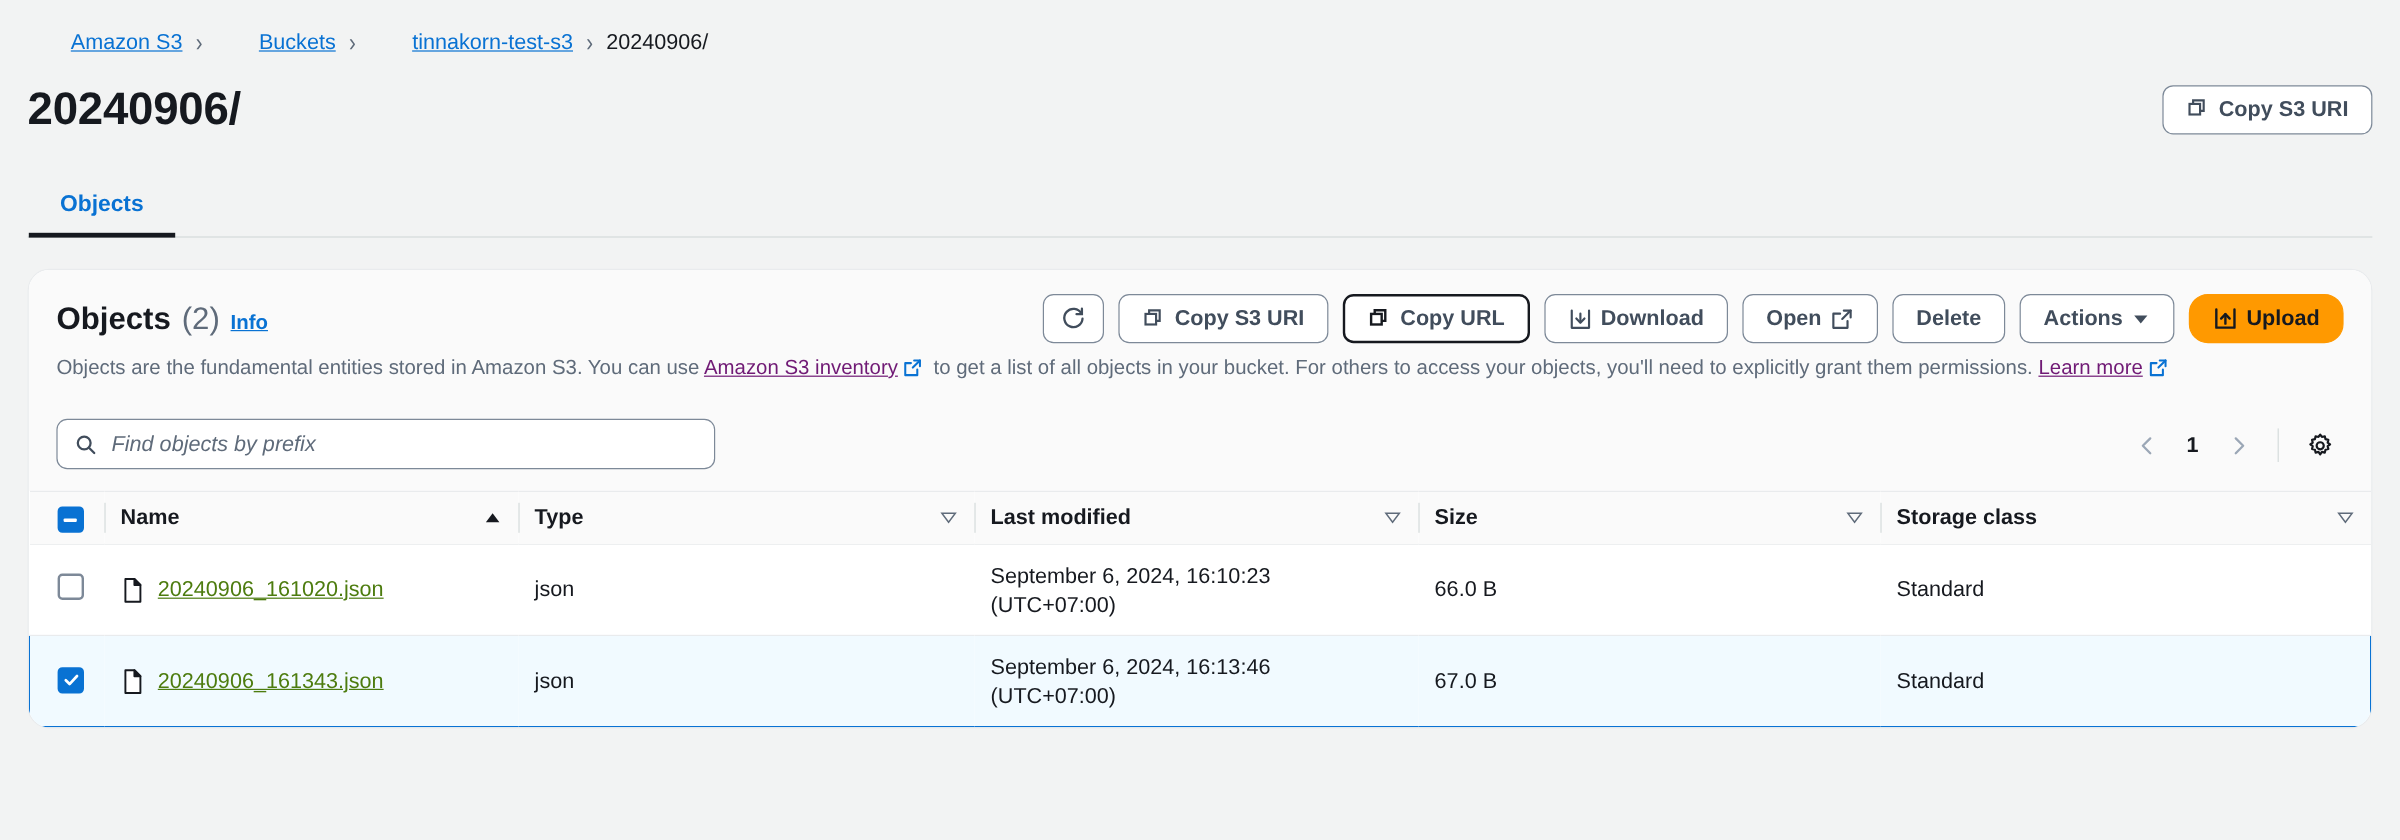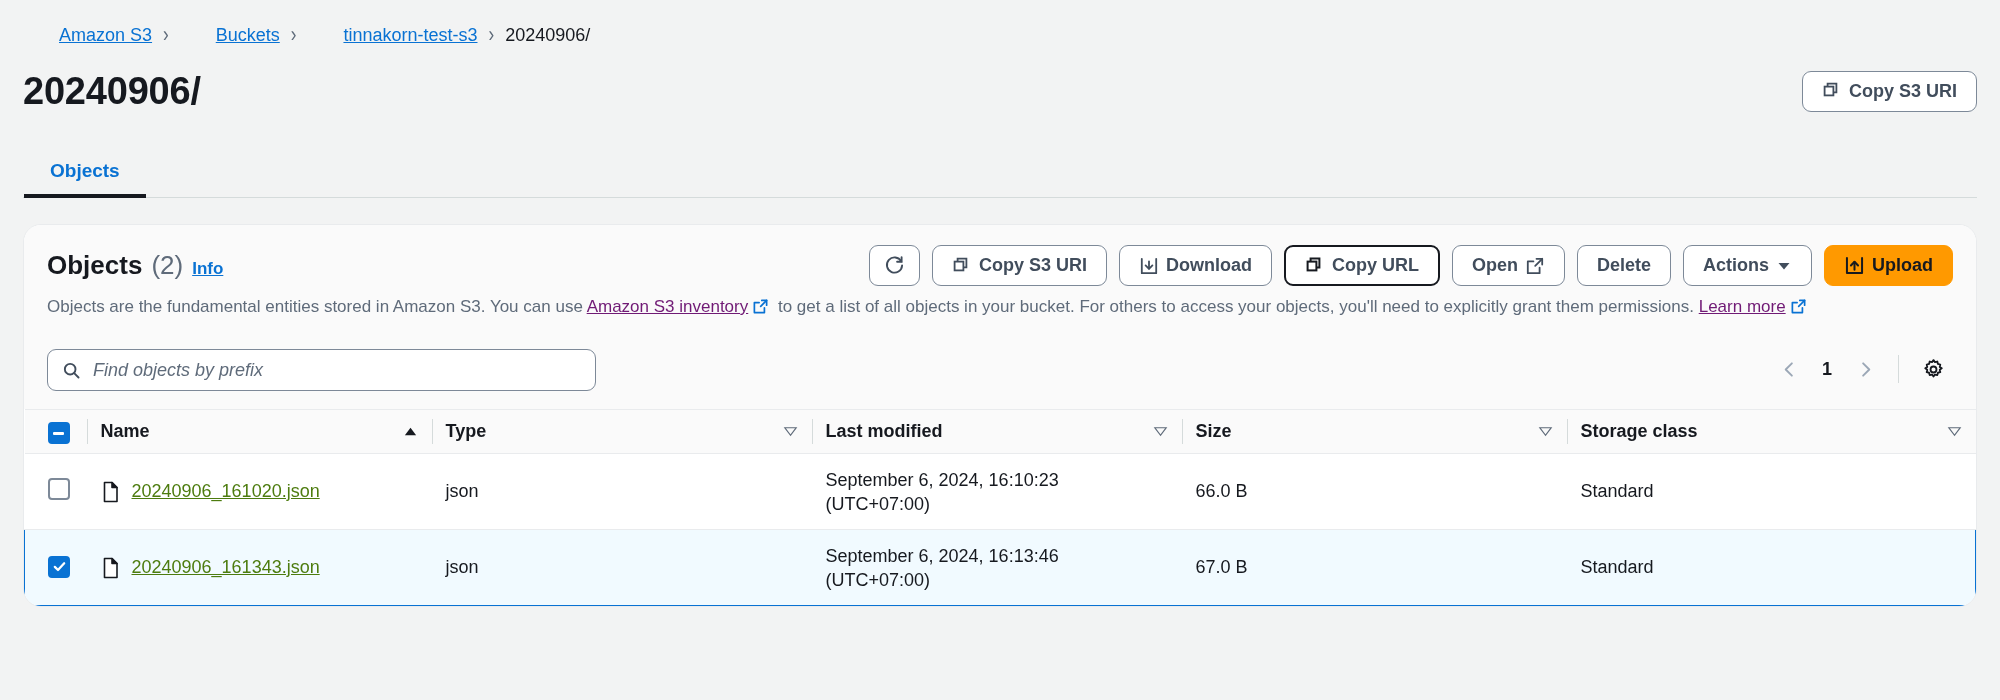--- a/index.html
+++ b/index.html
@@ -71,20 +71,21 @@
     font-family: "Liberation Sans", sans-serif;
     cursor: pointer;
     white-space: nowrap;
   }
   .btn.icon-only { padding: 0 14px; }
   .btn.focused { border-color: #16191f; border-width: 2px; }
   .btn.primary {
     background: #ff9900;
     border-color: #ff9900;
     color: #16191f;
+    border-radius: 16px;
   }
 
   
   .tabs {
     display: flex;
     align-items: stretch;
     margin: 30px 23px 0 23px;
     border-bottom: 1px solid #d5dbdb;
     height: 54px;
   }
@@ -159,21 +160,21 @@
   }
   .panel-desc .dlink {
     color: #701a75;
     text-decoration: underline;
     cursor: pointer;
   }
 
   
   .filter-row {
     display: flex;
-    align-items: flex-start;
+    align-items: flex-end;
     justify-content: space-between;
     padding: 14px 23px 18px 23px;
     background: #fafafa;
   }
   .search-box {
     display: flex;
     align-items: center;
     gap: 12px;
     width: 549px;
     height: 42px;
@@ -365,39 +366,39 @@
         <button class="btn">
           <span>
             <svg width="20" height="20" viewBox="0 0 20 20" fill="none" stroke="#414d5c" stroke-width="1.8">
               <rect x="2.6" y="5.6" width="8.8" height="8.8"></rect>
               <polyline points="5.6,5.6 5.6,2.6 14.4,2.6 14.4,11.4 11.4,11.4"></polyline>
             </svg>
           </span>
           <span>Copy S3 URI</span>
         </button>
 
+        <button class="btn focused">
+          <span>
+            <svg width="20" height="20" viewBox="0 0 20 20" fill="none" stroke="#16191f" stroke-width="2">
+              <rect x="2.6" y="5.6" width="8.8" height="8.8"></rect>
+              <polyline points="5.6,5.6 5.6,2.6 14.4,2.6 14.4,11.4 11.4,11.4"></polyline>
+            </svg>
+          </span>
+          <span>Copy URL</span>
+        </button>
+
         <button class="btn">
           <span>
             <svg width="20" height="20" viewBox="0 0 20 20" fill="none" stroke="#414d5c" stroke-width="1.8" stroke-linecap="round" stroke-linejoin="round">
               <polyline points="2.8,2.8 2.8,17.2 17.2,17.2 17.2,2.8"></polyline>
               <line x1="10" y1="5.4" x2="10" y2="12.6"></line>
               <polyline points="6.6,9.4 10,12.9 13.4,9.4"></polyline>
             </svg>
           </span>
           <span>Download</span>
-        </button>
-
-        <button class="btn focused">
-          <span>
-            <svg width="20" height="20" viewBox="0 0 20 20" fill="none" stroke="#16191f" stroke-width="2">
-              <rect x="2.6" y="5.6" width="8.8" height="8.8"></rect>
-              <polyline points="5.6,5.6 5.6,2.6 14.4,2.6 14.4,11.4 11.4,11.4"></polyline>
-            </svg>
-          </span>
-          <span>Copy URL</span>
         </button>
 
         <button class="btn">
           <span>Open</span>
           <span>
             <svg width="20" height="20" viewBox="0 0 20 20" fill="none" stroke="#414d5c" stroke-width="1.8" stroke-linecap="round" stroke-linejoin="round">
               <polyline points="11.5,2.8 17.2,2.8 17.2,8.5"></polyline>
               <line x1="17.2" y1="2.8" x2="10.2" y2="9.8"></line>
               <polyline points="14.6,11.6 14.6,17.2 2.8,17.2 2.8,5.4 8.4,5.4"></polyline>
             </svg>

